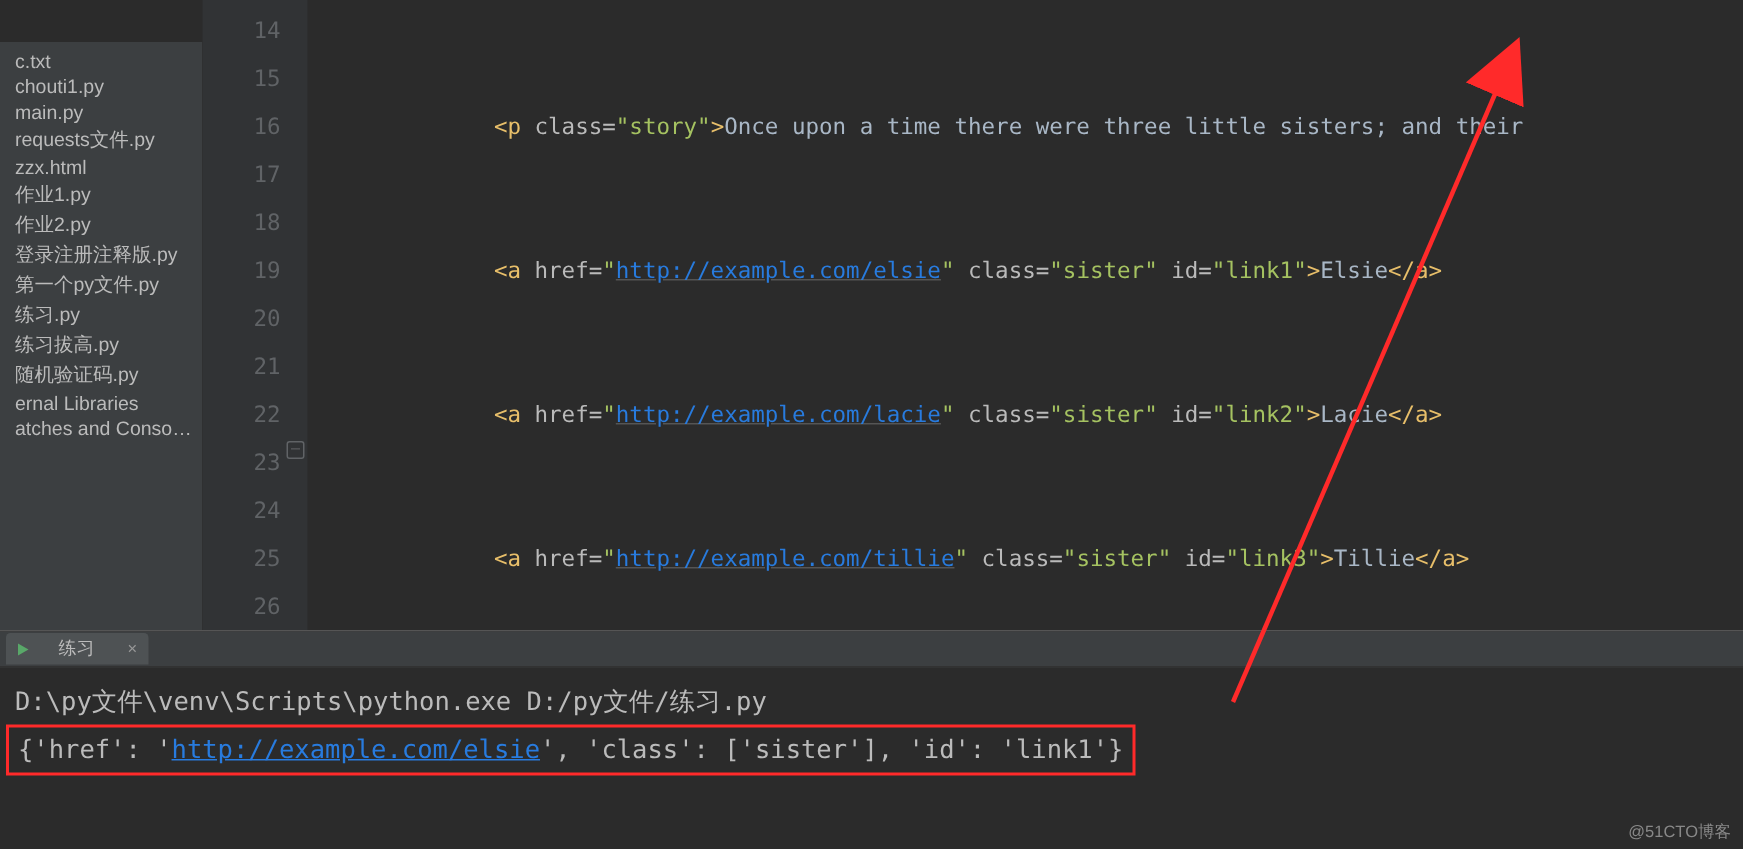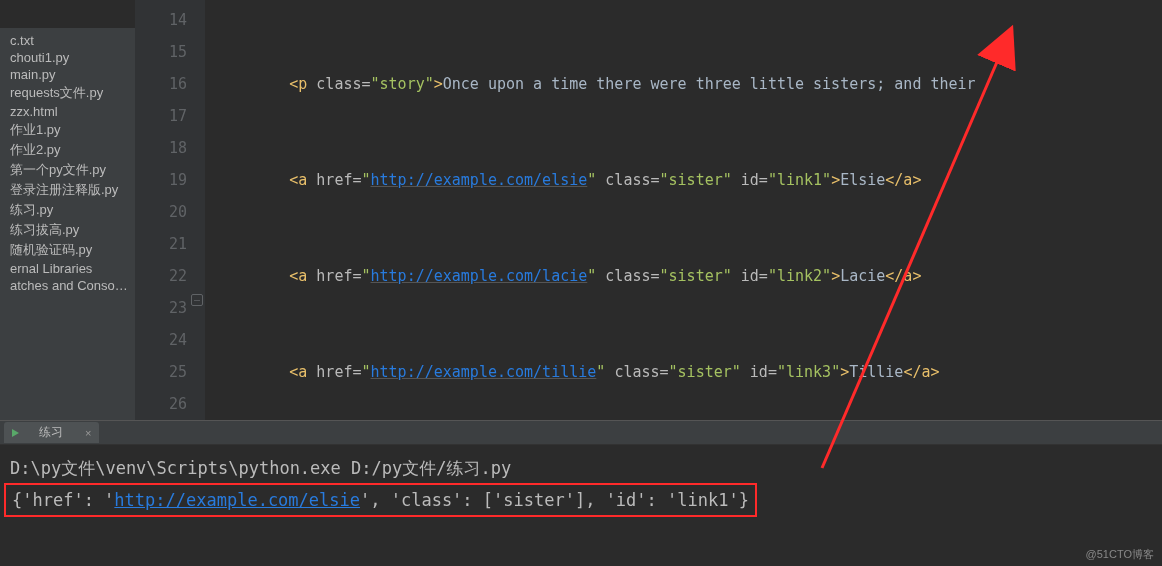--- a/index.html
+++ b/index.html
@@ -36,20 +36,21 @@
   }
 
   
   .editor {
     position: absolute;
     left: 135px; top: 0;
     right: 0;
     height: 420px;
     background: #2b2b2b;
     display: flex;
+    gap: 40px;
   }
   .gutter {
     width: 70px;
     background: #313335;
     text-align: right;
     padding: 4px 18px 0 0;
     color: #606366;
     line-height: 32px;
     font-size: 15px;
     user-select: none;
@@ -157,22 +158,22 @@
 <body>
 
 <div class="sidebar">
   <div class="item">c.txt</div>
   <div class="item">chouti1.py</div>
   <div class="item">main.py</div>
   <div class="item">requests文件.py</div>
   <div class="item">zzx.html</div>
   <div class="item">作业1.py</div>
   <div class="item">作业2.py</div>
+  <div class="item">登录注册注释版.py</div>
   <div class="item">第一个py文件.py</div>
-  <div class="item">登录注册注释版.py</div>
   <div class="item">练习.py</div>
   <div class="item">练习拔高.py</div>
   <div class="item">随机验证码.py</div>
   <div class="item">ernal Libraries</div>
   <div class="item">atches and Consoles</div>
 </div>
 
 <div class="editor">
   <div class="gutter">
     <div class="ln">14</div>

